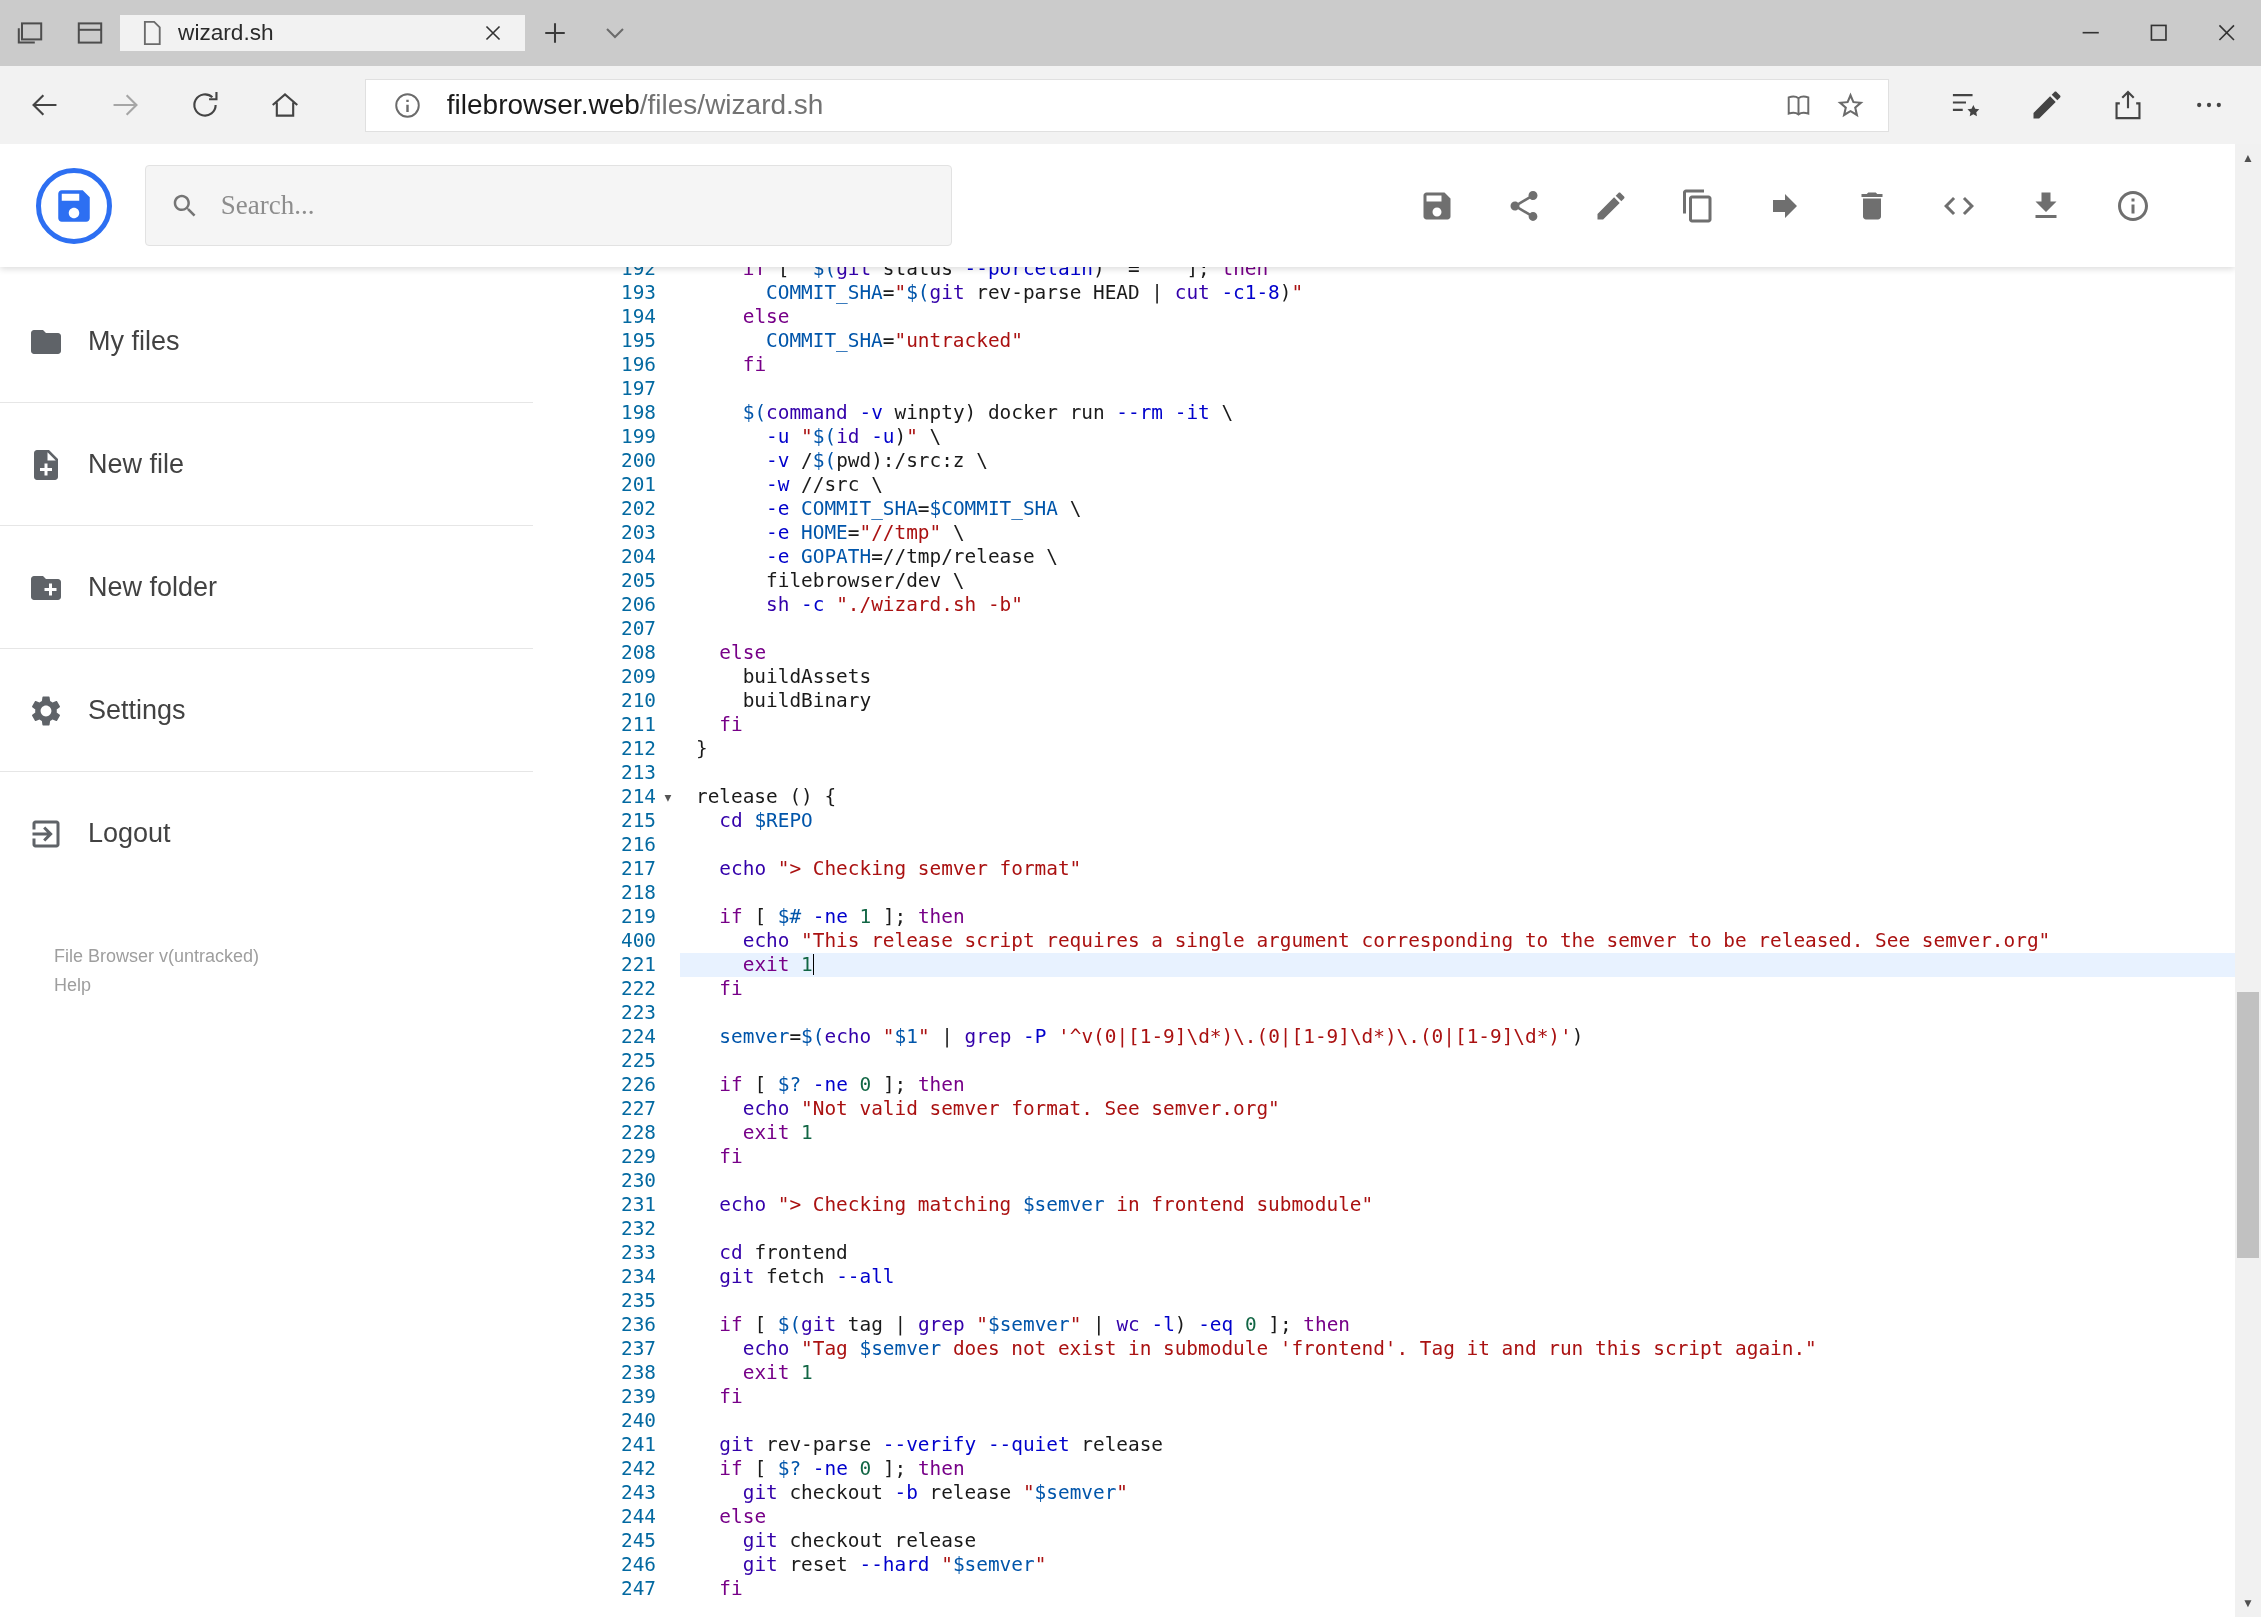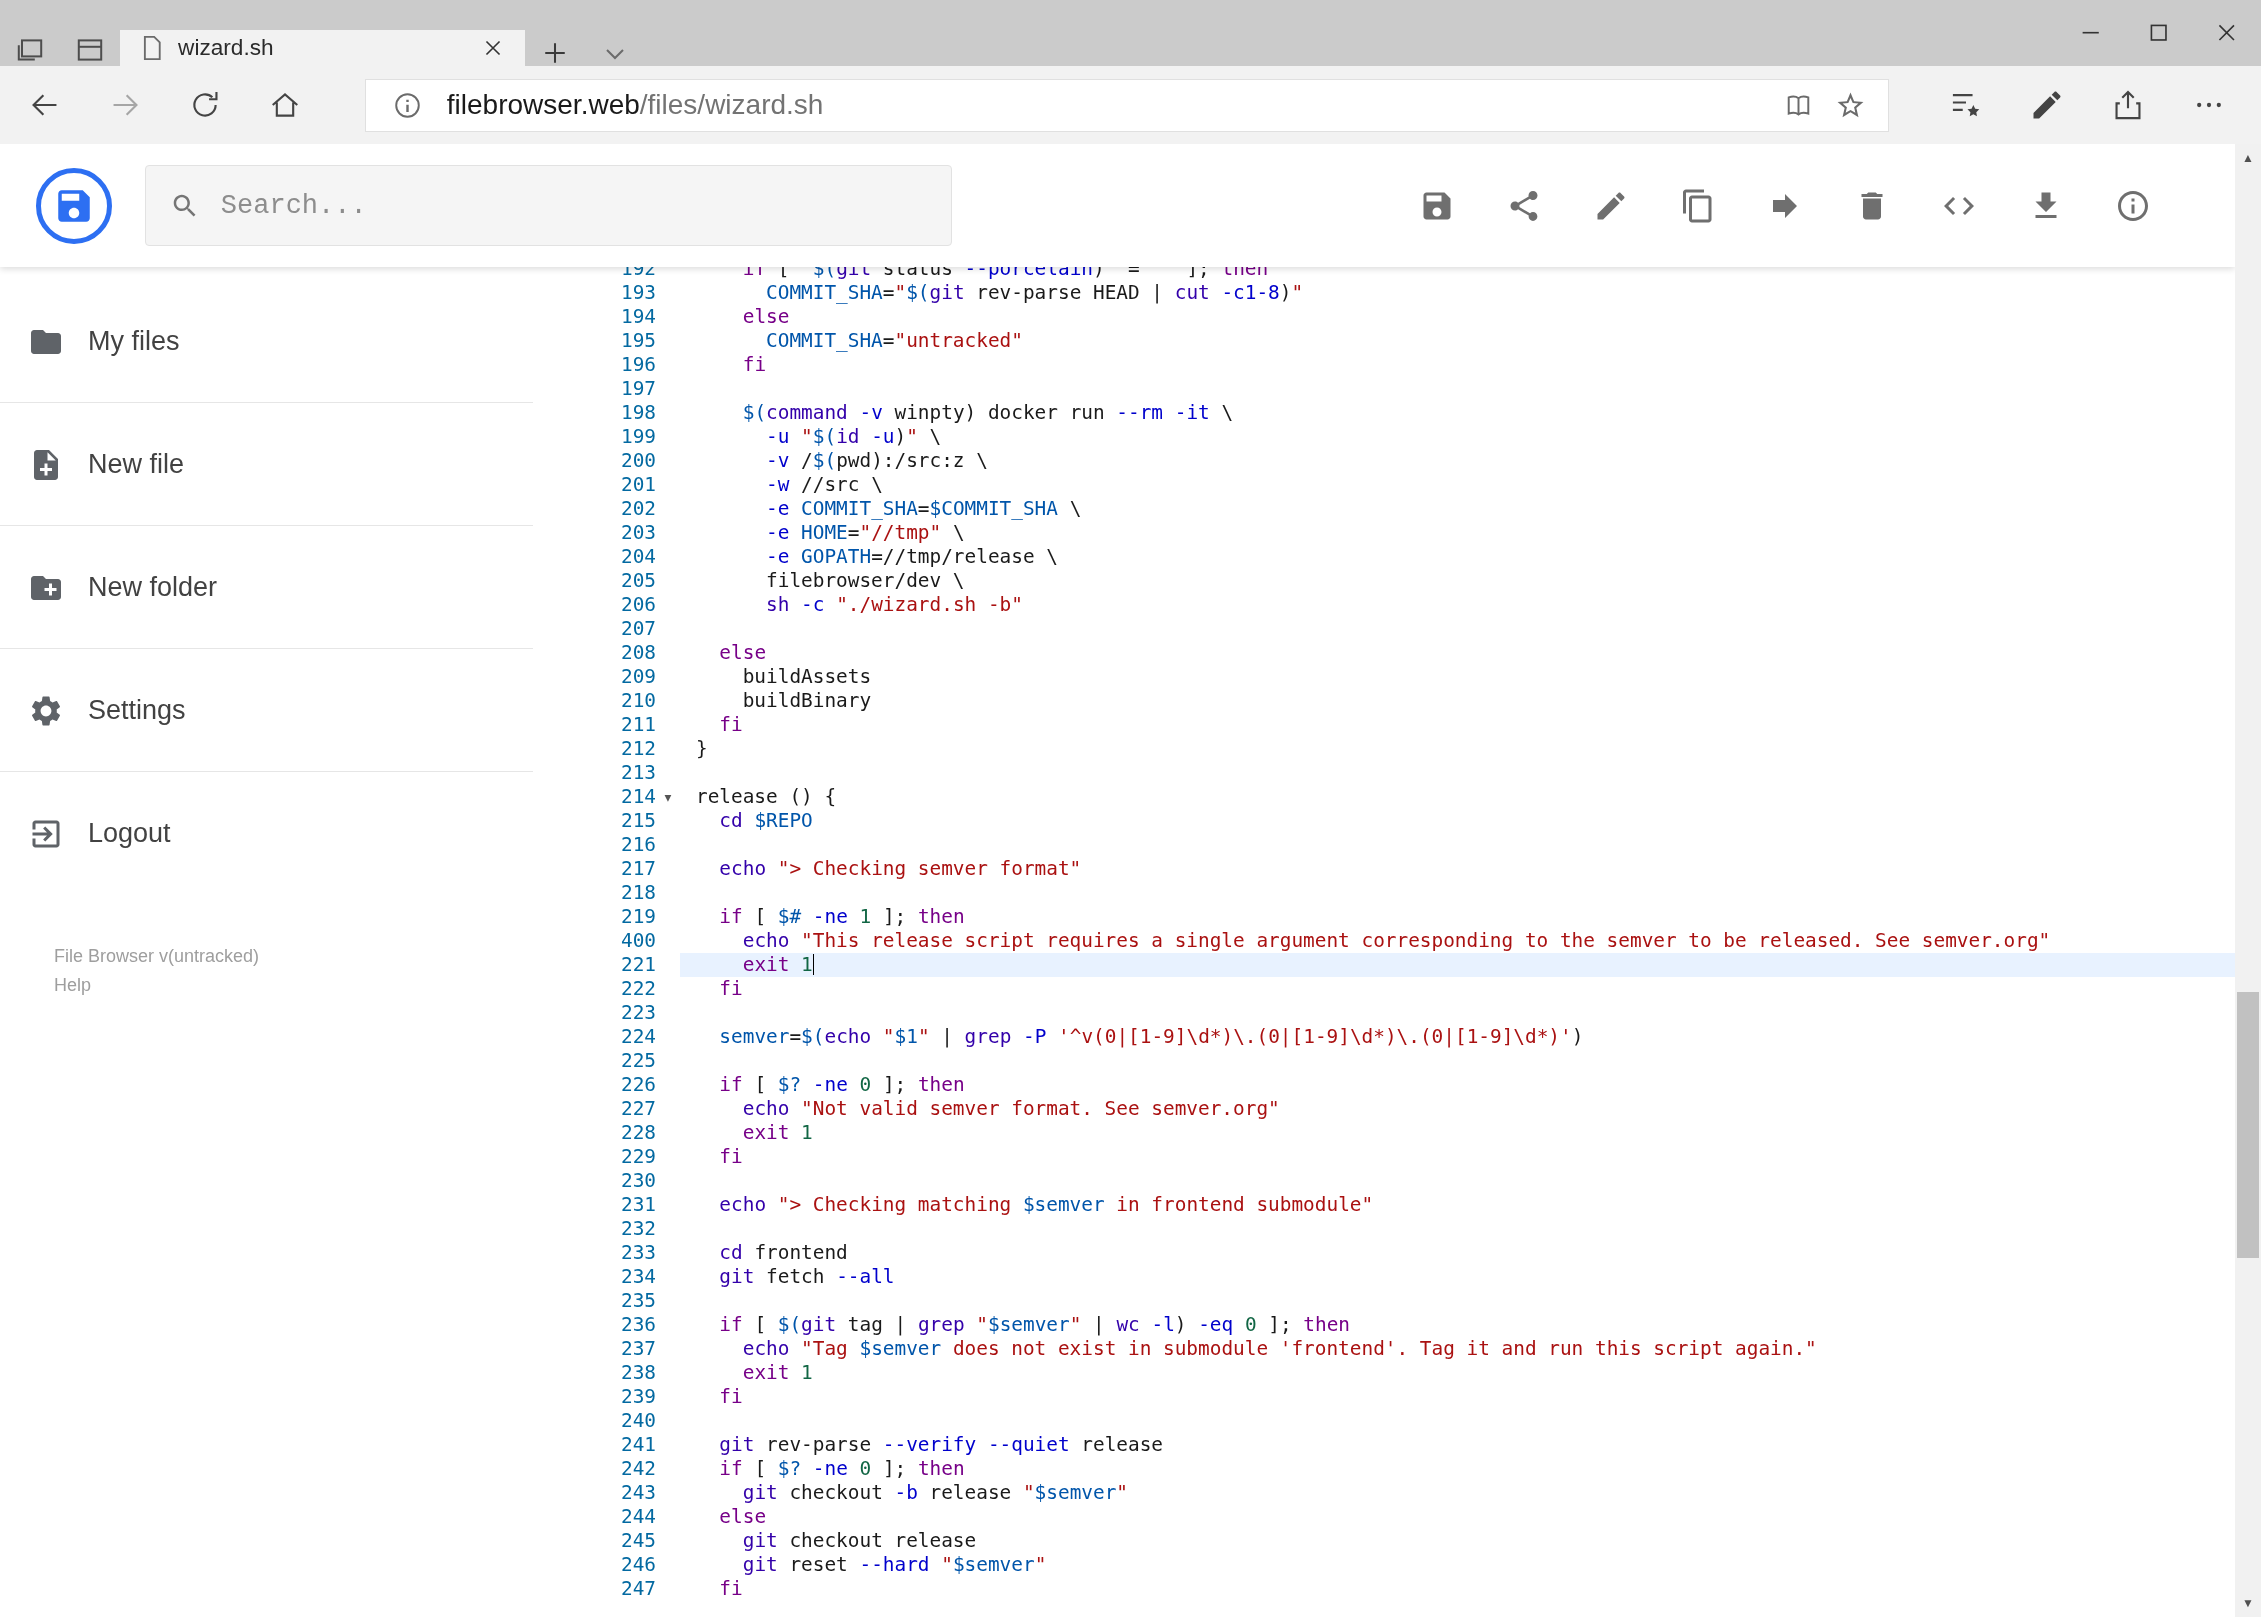--- a/index.html
+++ b/index.html
@@ -1,21 +1,21 @@
 <!DOCTYPE html>
 <html style="font-size:13px"><head>
 <meta charset="utf-8">
 <style>
   *{margin:0;padding:0;box-sizing:border-box}
   html,body{overflow:hidden}
   body{width:2261px;height:1617px;position:relative;background:#fff;
        font-family:"Liberation Sans",sans-serif;color:#222}
 
   
-  .tabstrip{height:66px;background:#cbcbcb;display:flex;align-items:flex-end;position:relative}
+  .tabstrip{height:66px;background:#cbcbcb;display:flex;align-items:center;position:relative}
   .strip-btn{width:60px;display:flex;align-items:center;justify-content:center}
   .tab{width:405px;background:#f2f2f2;display:flex;align-items:center;padding:0 14.5px 0 21px}
   .tab-title{flex:1;font-size:22.6px;color:#2b2b2b;margin-left:14.5px;white-space:nowrap;overflow:hidden}
   .tab-close{width:36px;height:36px;display:flex;align-items:center;justify-content:center}
   .win-controls{position:absolute;right:0;top:0;height:66px;display:flex}
   .win-btn{width:68px;height:66px;display:flex;align-items:center;justify-content:center}
 
   .navbar{height:78px;background:#f2f2f2;display:flex;align-items:center;padding:0 11.3px 0 4.8px}
   .nav-btn{width:80px;height:65px;display:flex;align-items:center;justify-content:center;flex:none}
   .addressbar{flex:1;height:53px;background:#fff;border:0.8px solid #e0e0e0;margin:0 37px 0 40px;
@@ -29,21 +29,21 @@
   
   .webpage{position:absolute;top:144px;left:0;right:26px;bottom:0;background:#fff;overflow:hidden}
 
   .app-header{height:123px;background:#fff;display:flex;align-items:center;
               box-shadow:0 1.6px 6.5px rgba(0,0,0,.14);position:relative;z-index:4}
   .logo{width:76px;height:76px;border-radius:50%;border:5.7px solid #2d6ff2;margin-left:36px;
         display:flex;align-items:center;justify-content:center;background:#fff;flex:none}
   .searchbox{width:807px;height:81px;background:#f5f5f5;border:0.8px solid #e2e2e2;border-radius:4px;
              margin-left:33px;display:flex;align-items:center;padding:0 24px;flex:none}
   .searchbox input{border:none;outline:none;background:transparent;font-size:27px;margin-left:21px;
-                   width:100%;font-family:Liberation Mono, monospace;color:#444}
+                   width:100%;font-family:Liberation Serif, serif;color:#444}
   .searchbox input::placeholder{color:#8d8d8d}
   .hdr-spacer{flex:1}
   .tools{display:flex;gap:29px;margin-right:73px}
   .tool-btn{width:58px;height:58px;display:flex;align-items:center;justify-content:center}
 
   .content{display:flex;height:1351px}
 
   .sidebar{width:581px;flex:none;padding-top:13px;background:#fff}
   .side-item{height:123px;display:flex;align-items:center;padding-left:28px;position:relative}
   .side-item .divider{position:absolute;left:0;right:48px;bottom:0;border-bottom:0.8px solid #e6e6e6}

